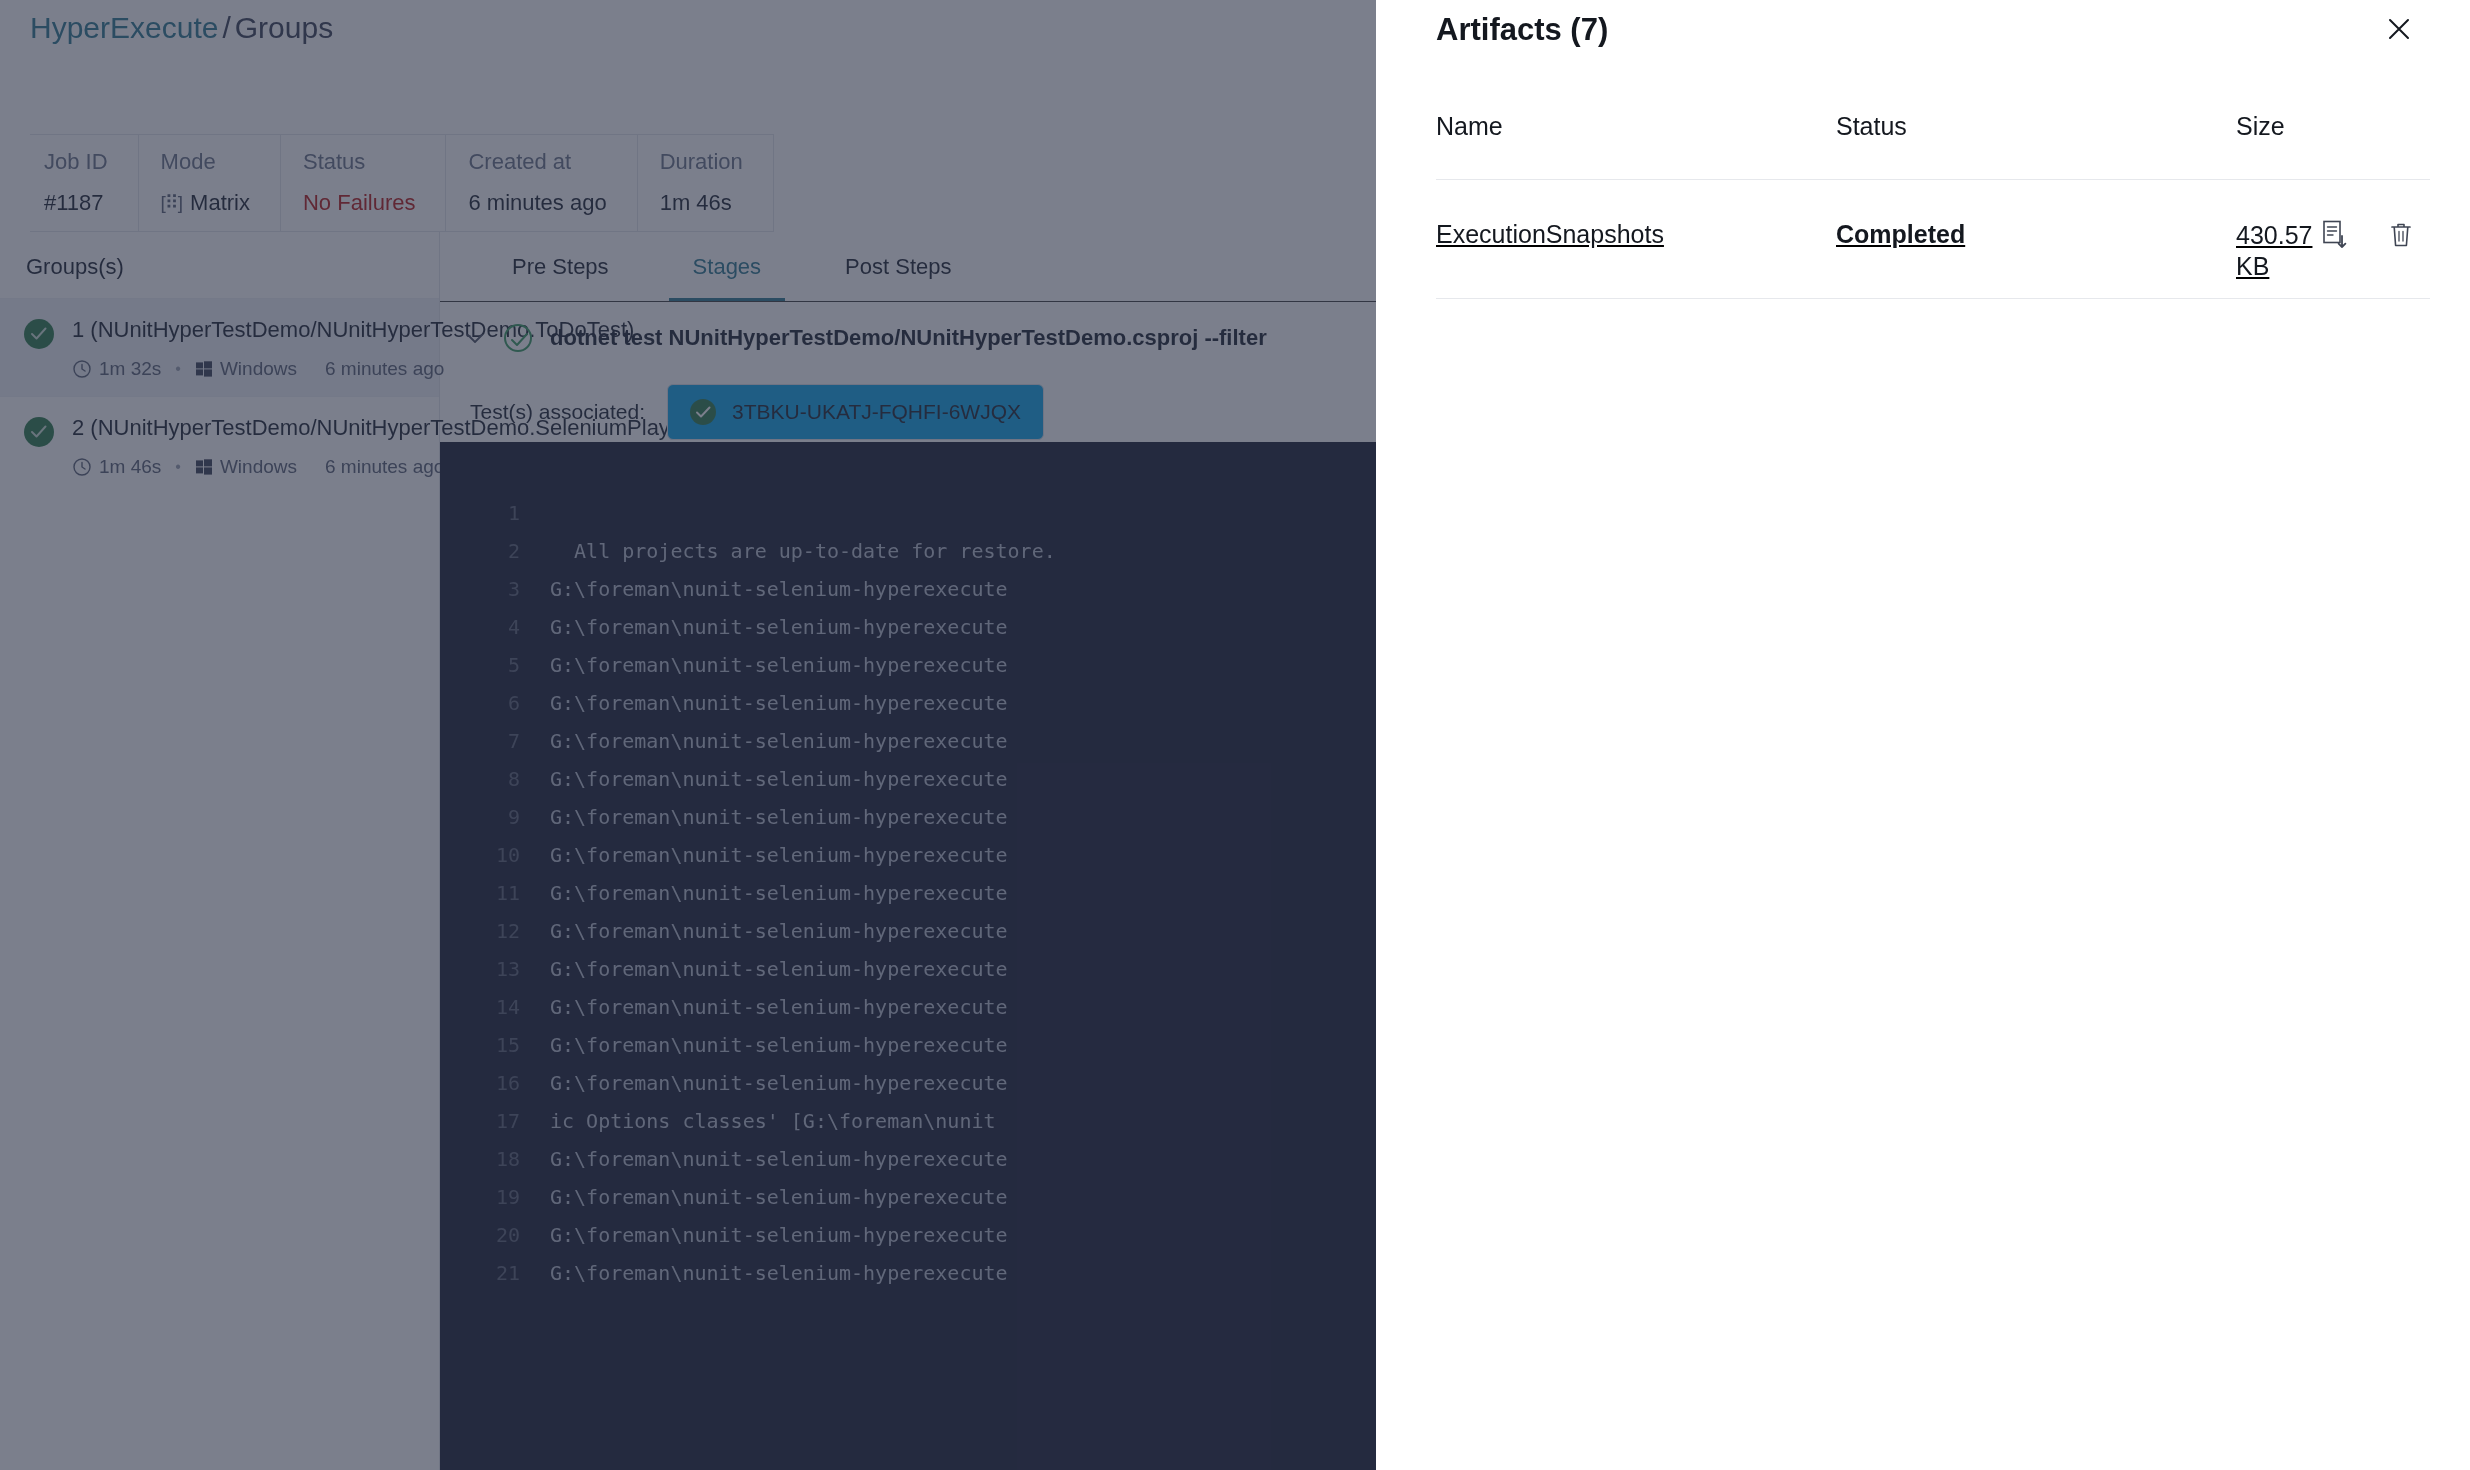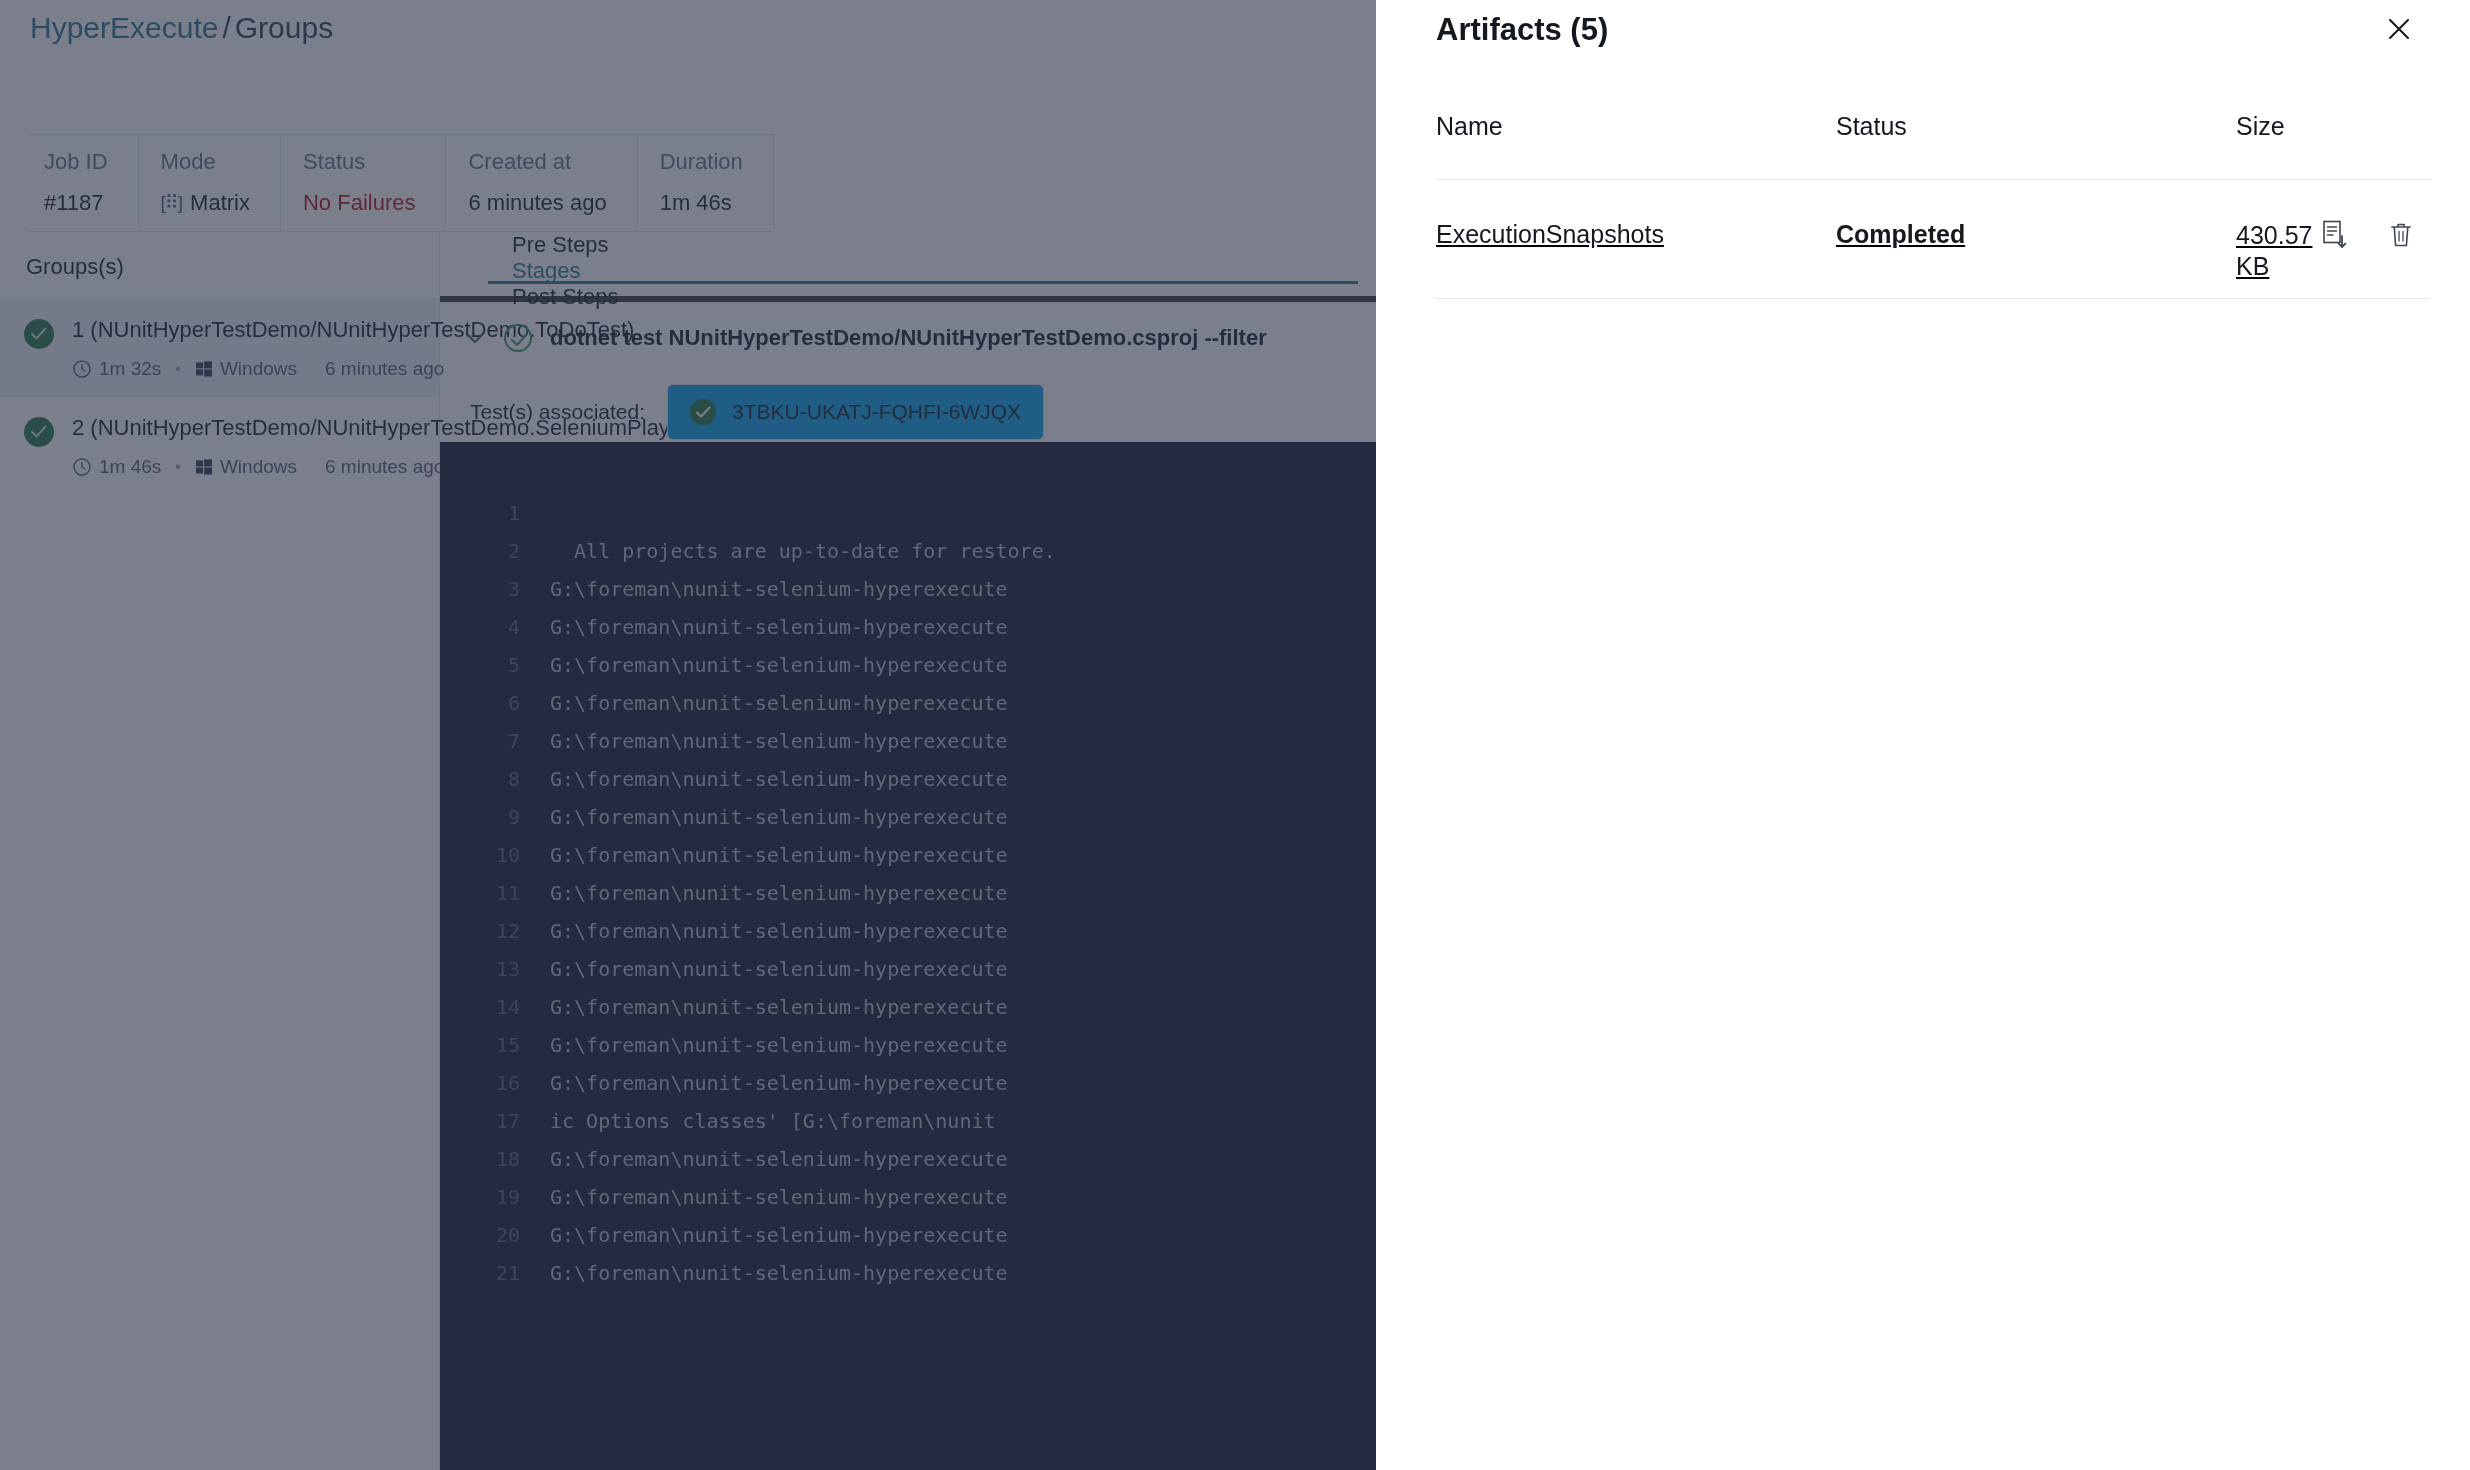--- a/index.html
+++ b/index.html
@@ -125,23 +125,22 @@
 
   
   .right-pane {
     position: absolute;
     left: 440px; top: 232px;
     right: 0; bottom: 0;
   }
   .tabs {
     display: flex;
     height: 70px;
-    border-bottom: 6px solid #404040;
+    border-bottom: 1px solid #404040;
     padding-left: 30px;
-    flex-direction: column;
   }
   .tab {
     font-size: 22px;
     color: #1f2533;
     padding: 0 42px;
     display: flex;
     align-items: center;
     cursor: pointer;
     position: relative;
   }
@@ -483,21 +482,21 @@
           <div class="log-line"><span class="log-num">21</span><span class="log-text">G:\foreman\nunit-selenium-hyperexecute</span></div>
         </div>
     </div>
   </div>
 </div>
 
 <div id="scrim"></div>
 
 <div id="artifacts-panel">
 
-  <div class="panel-title">Artifacts (5)</div>
+  <div class="panel-title">Artifacts (7)</div>
 
   <div class="panel-close">
     <svg width="26" height="26" viewBox="0 0 26 26">
         <path d="M4 4 L22 22 M22 4 L4 22" stroke="#14181f" stroke-width="2" stroke-linecap="round"></path>
       </svg>
   </div>
 
   <div class="artifacts-table">
     <div class="art-head">
       <div class="col-name">Name</div>

